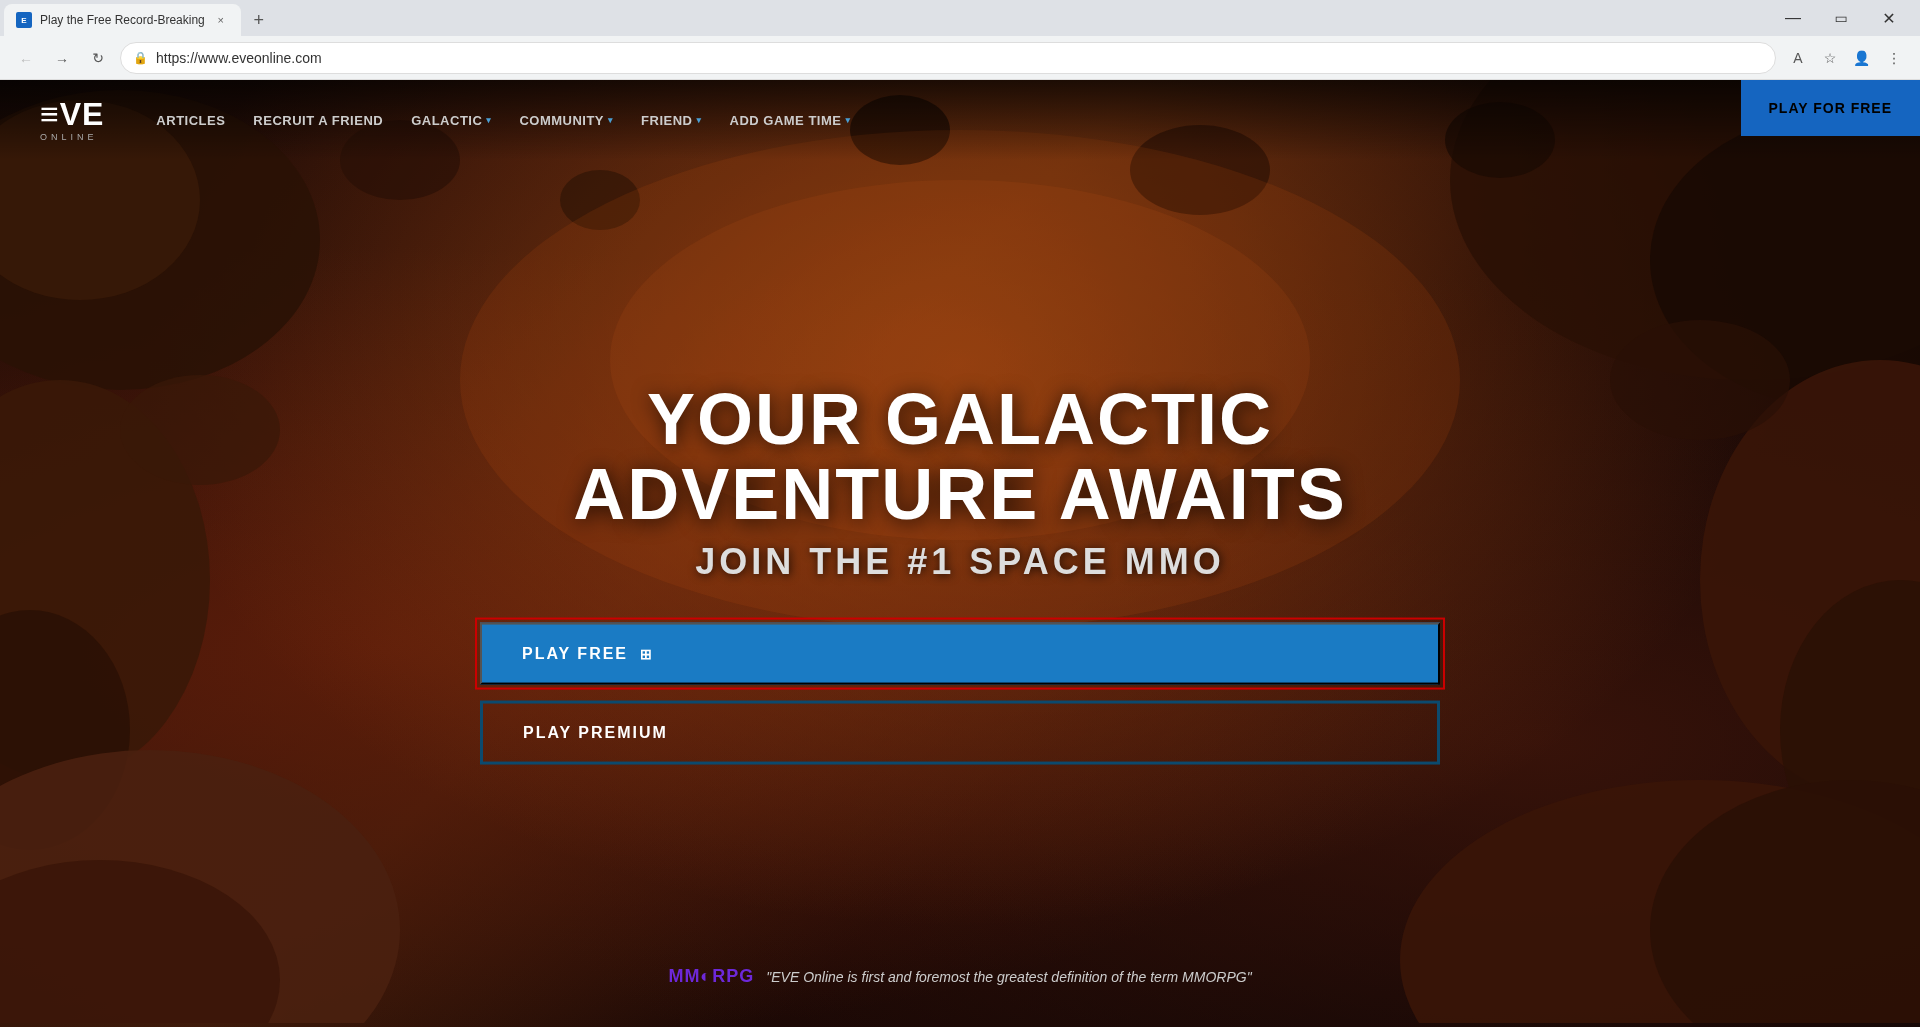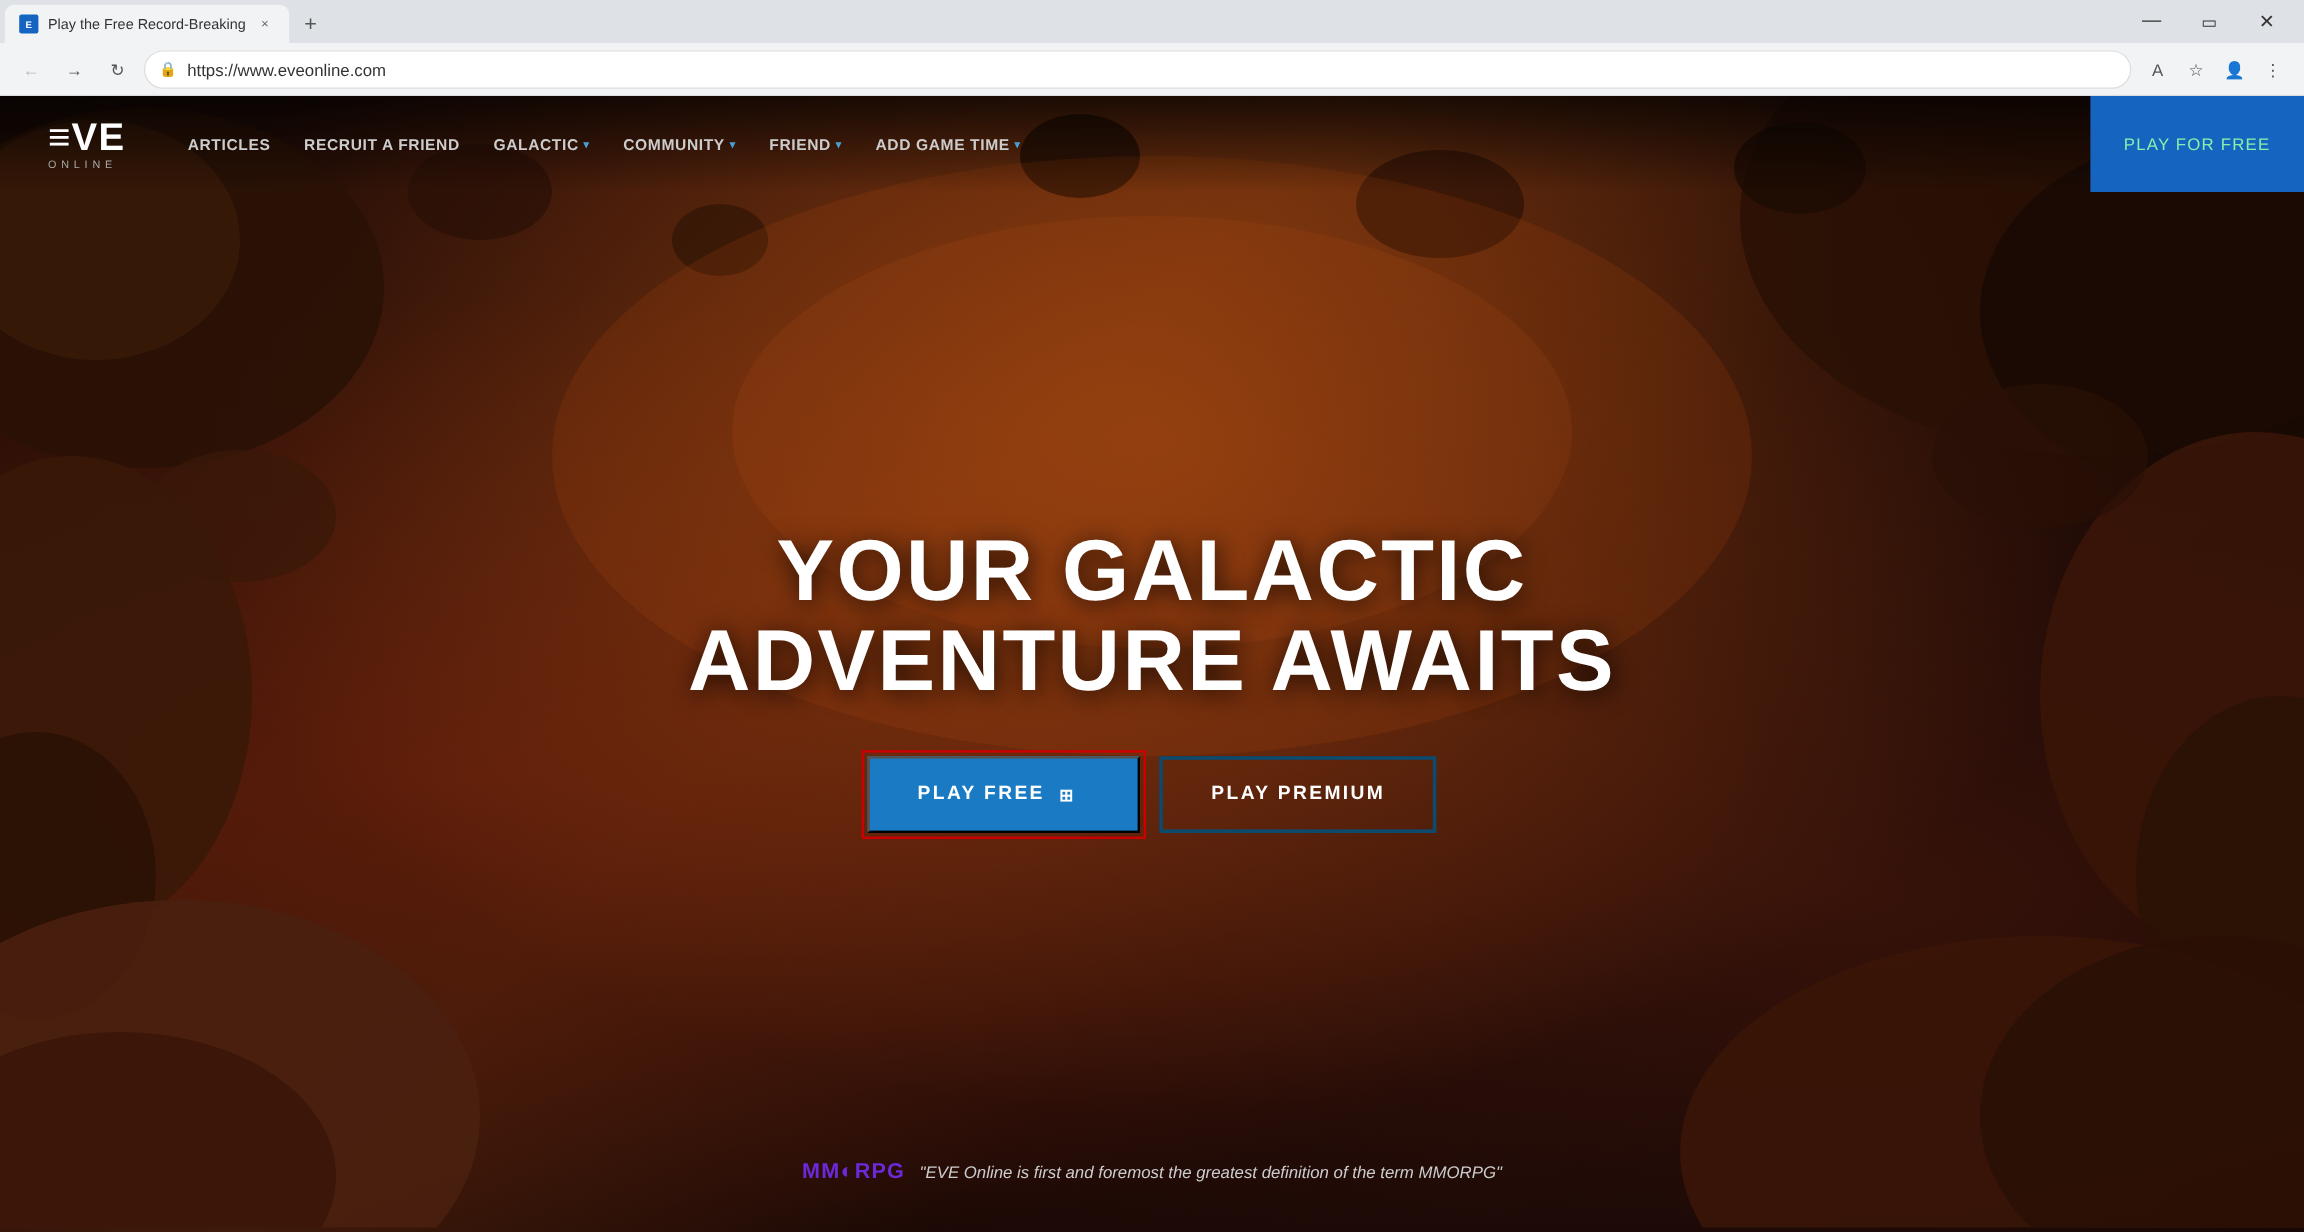--- a/index.html
+++ b/index.html
@@ -212,25 +212,25 @@
     .sign-in-btn {
       color: white;
       font-size: 14px;
       font-weight: 600;
       padding: 8px 20px;
       cursor: pointer;
       letter-spacing: 0.5px;
     }
     .play-free-btn {
       background: #1565c0;
-      color: #86efac;
-      font-size: 14px;
-      font-weight: 400;
+      color: #000000;
+      font-size: 14px;
+      font-weight: 700;
       padding: 0 28px;
-      height: 80px;
+      height: 56px;
       display: flex;
       align-items: center;
       cursor: pointer;
       letter-spacing: 1px;
       position: absolute;
       right: 0;
       top: 0;
     }
 
     
@@ -261,20 +261,21 @@
       letter-spacing: 4px;
       margin-top: 8px;
       text-shadow: 1px 1px 10px rgba(0,0,0,0.8);
     }
 
     .hero-buttons {
       display: flex;
       gap: 16px;
       justify-content: center;
       margin-top: 40px;
+      flex-direction: column;
     }
 
     .play-free-hero {
       background: #1a7bc4;
       color: white;
       font-size: 16px;
       font-weight: 700;
       letter-spacing: 2px;
       padding: 20px 40px;
       cursor: pointer;
@@ -446,20 +447,21 @@
 
       <div class="header-right">
         <div class="sign-in-btn">SIGN IN</div>
       </div>
 
       <div class="play-free-btn">PLAY FOR FREE</div>
     </header>
 
     <div class="hero-content">
       <h1 class="hero-title">YOUR GALACTIC ADVENTURE AWAITS</h1>
+      <p class="hero-subtitle">JOIN THE #1 SPACE MMO</p>
 
       <div class="hero-buttons">
         <button class="play-free-hero">
           <span>PLAY FREE</span>
           <span class="btn-icon">⊞</span>
           <span class="btn-icon"></span>
         </button>
         <button class="play-premium-hero">
           <span>PLAY PREMIUM</span>
         </button>

